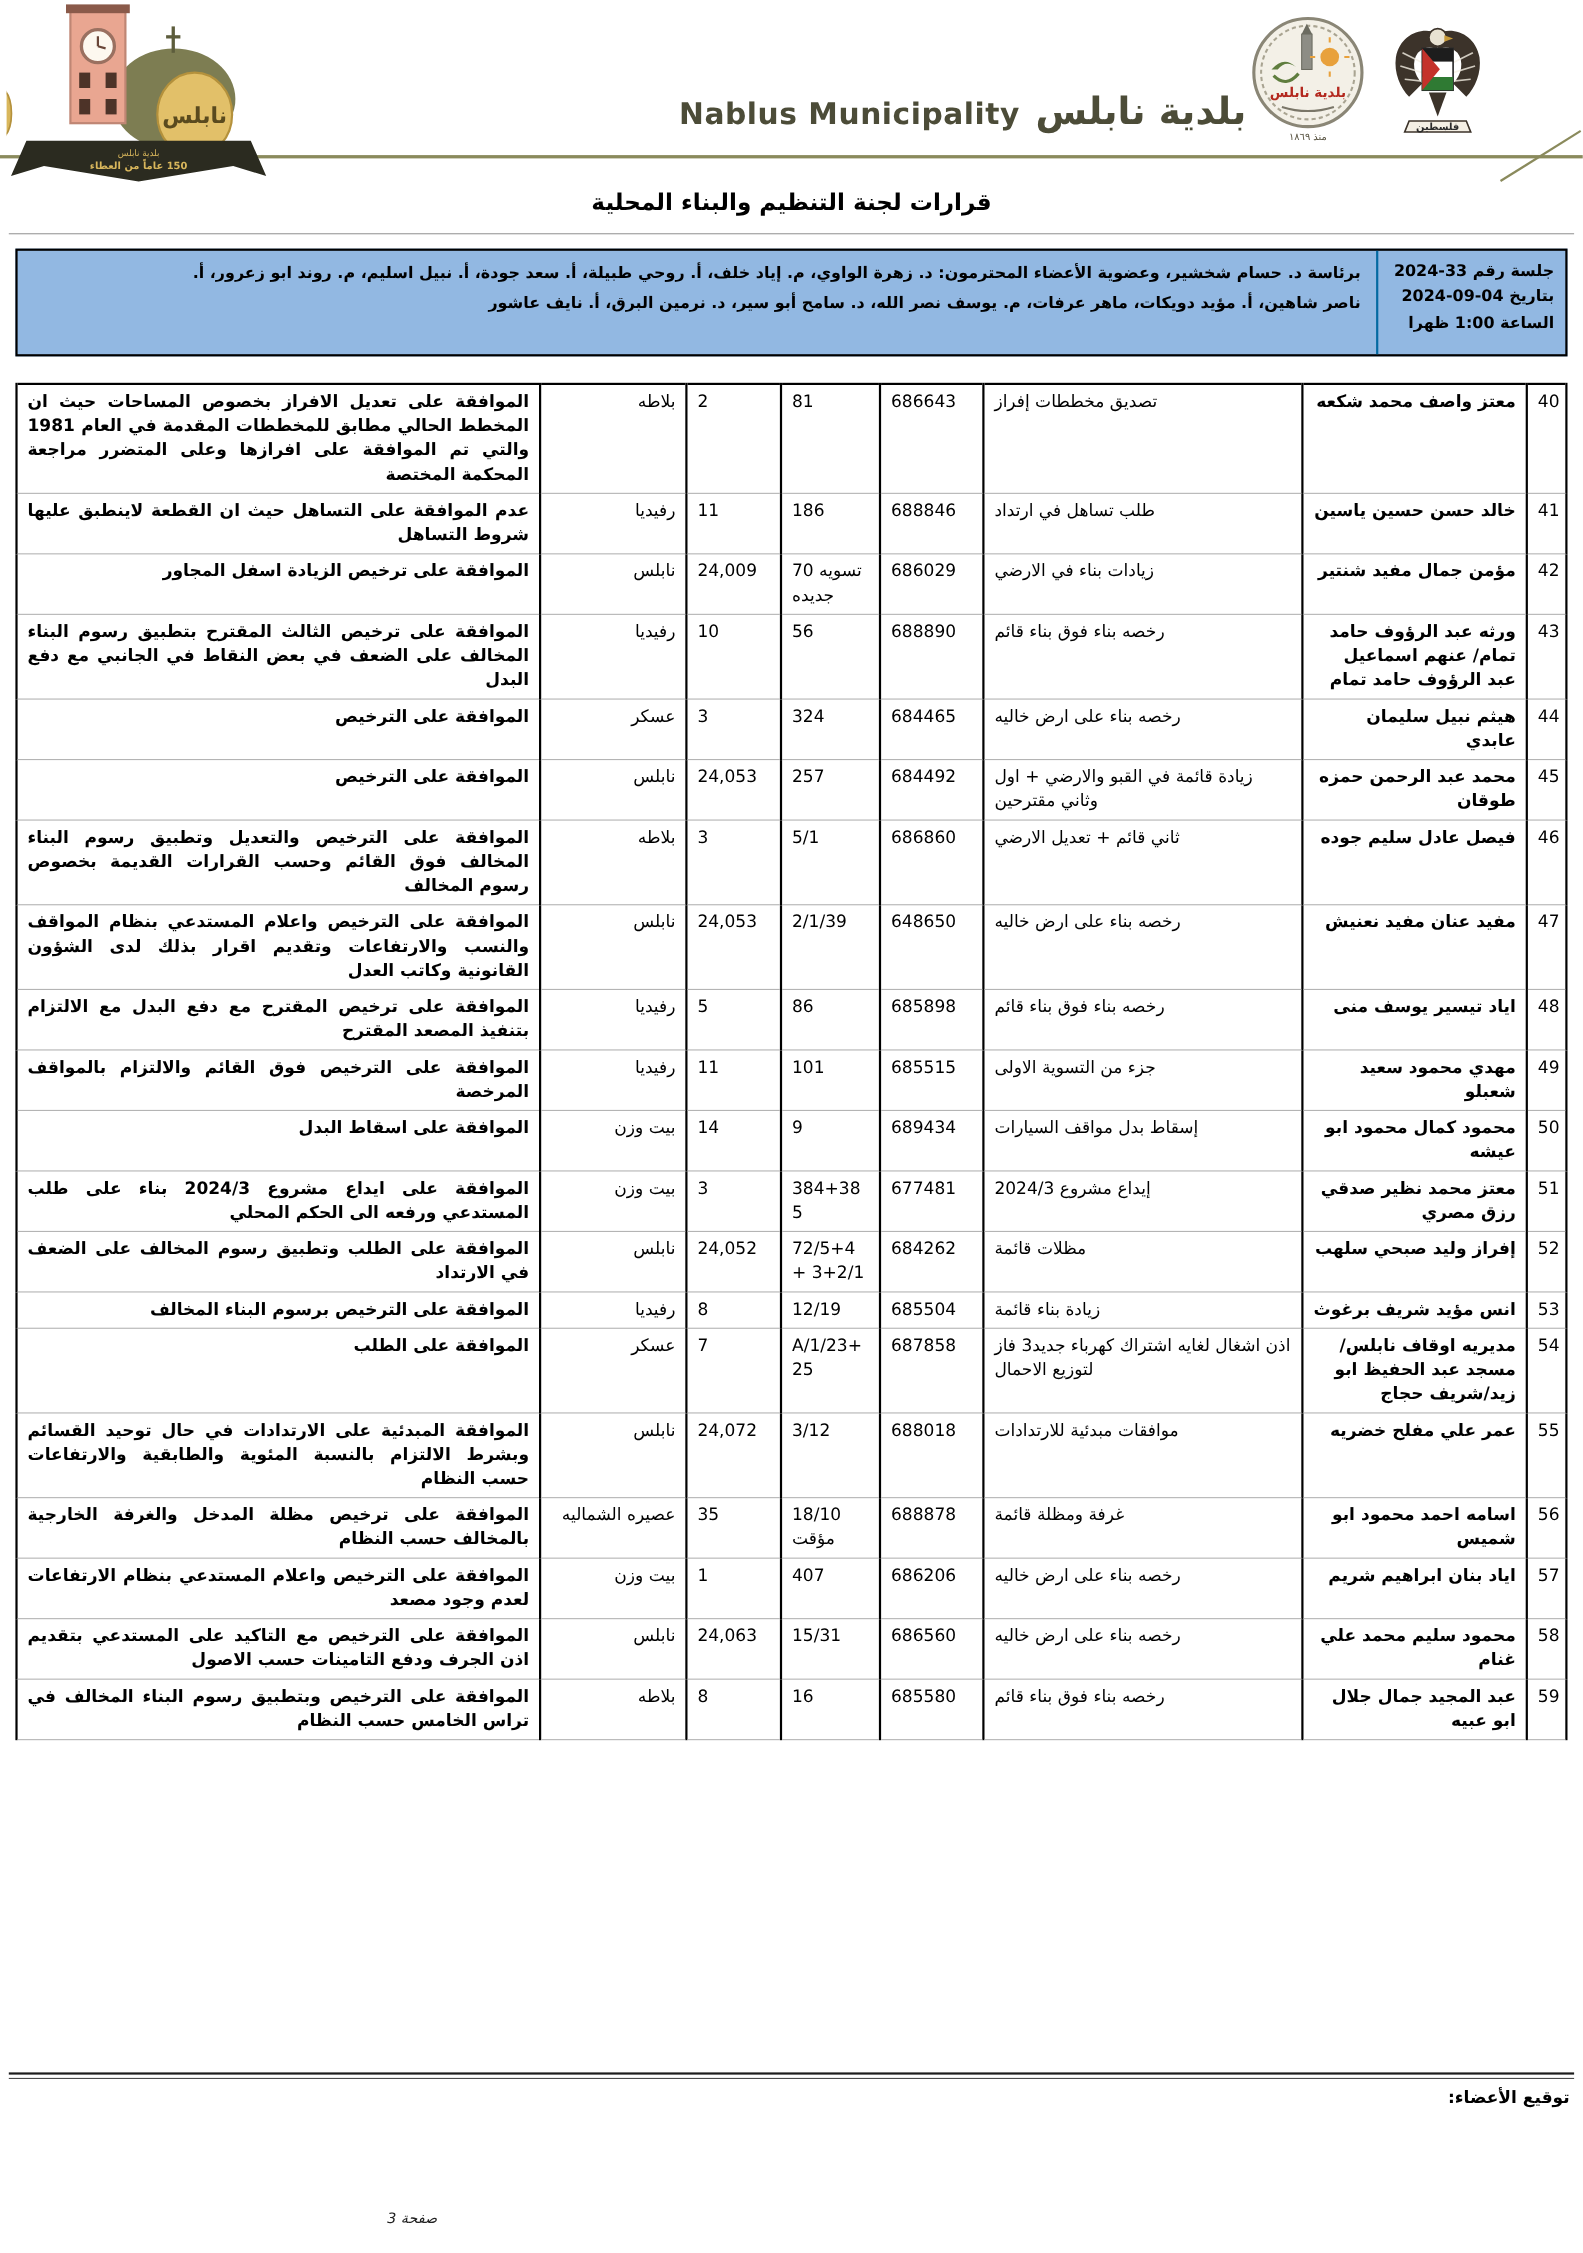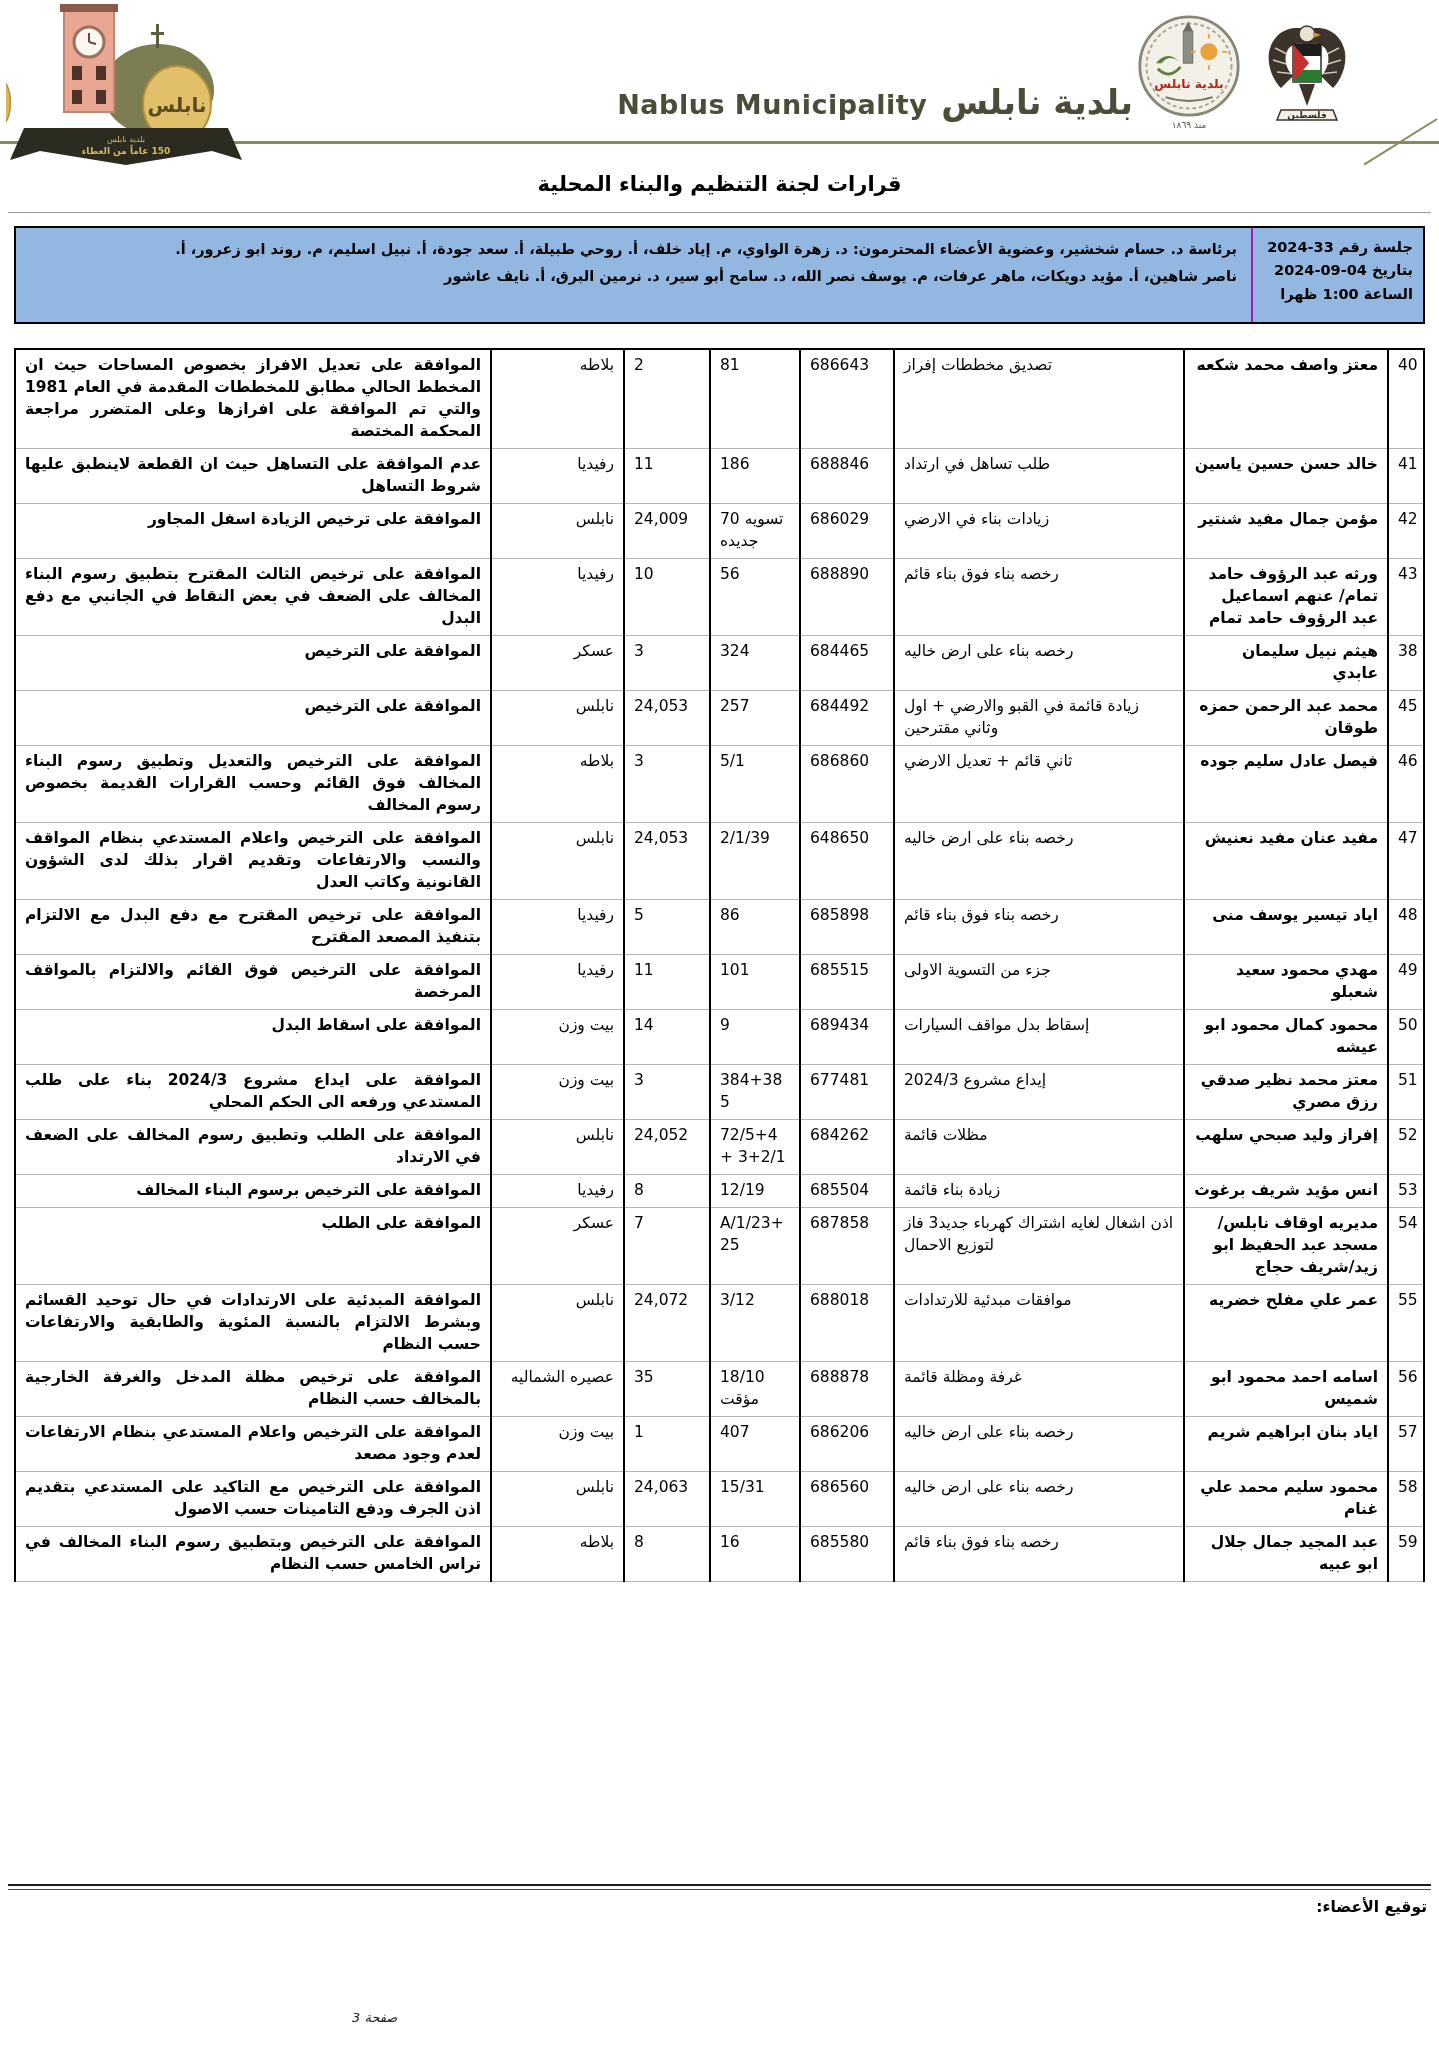--- a/index.html
+++ b/index.html
@@ -20,21 +20,21 @@
   .brand .ar{ font-size:34px; font-weight:bold; }
   .brand .en{ font-size:27px; font-weight:bold; letter-spacing:.5px; }
   .seal{ position:absolute; top:14px; right:196px; width:108px; height:122px; text-align:center; }
   .seal .since{ font-size:9px; color:#55503e; margin-top:-2px; }
   .emblem{ position:absolute; top:18px; right:86px; width:92px; height:108px; }
   
   .doc-title{ text-align:center; font-size:21px; font-weight:bold; color:#000; margin-top:22px; }
   .thin-sep{ width:1423px; height:1px; background:#9a9a9a; margin:16px auto 0 auto; }
   .session-box{ width:1411px; margin:13px auto 0 auto; border:2px solid #000; background:#92b8e2;
     display:flex; direction:rtl; min-height:98px; }
-  .session-meta{ width:172px; border-left:2px solid #a21caf; padding:8px 10px 6px 6px;
+  .session-meta{ width:172px; border-left:2px solid #0369a1; padding:8px 10px 6px 6px;
     font-size:14.5px; font-weight:bold; line-height:1.62; white-space:nowrap; }
   .session-members{ flex:1; padding:8px 14px 6px 10px; font-size:14.5px; font-weight:bold; line-height:1.85; }
   
   table.dec{ width:1411px; margin:24px auto 0 auto; border-collapse:collapse; direction:rtl;
     border:2px solid #000; border-bottom:1px solid #777; table-layout:fixed; }
   table.dec td{
     border-right:2px solid #000; border-left:2px solid #000;
     border-top:1px solid #b4b4b4; border-bottom:1px solid #b4b4b4;
     vertical-align:top; padding:4px 9px 6px 9px; font-size:15.5px; line-height:1.42; color:#000;
     overflow:hidden;
@@ -184,21 +184,21 @@
       <td class="c-no">43</td>
       <td class="c-name">ورثه عبد الرؤوف حامد تمام/ عنهم اسماعيل عبد الرؤوف حامد تمام</td>
       <td class="c-subj">رخصه بناء فوق بناء قائم</td>
       <td class="c-file">688890</td>
       <td class="c-parcel">56</td>
       <td class="c-basin">10</td>
       <td class="c-loc">رفيديا</td>
       <td class="c-dec">الموافقة على ترخيص الثالث المقترح بتطبيق رسوم البناء المخالف على الضعف في بعض النقاط في الجانبي مع دفع البدل</td>
     </tr>
         <tr>
-      <td class="c-no">38</td>
+      <td class="c-no">44</td>
       <td class="c-name">هيثم نبيل سليمان عابدي</td>
       <td class="c-subj">رخصه بناء على ارض خاليه</td>
       <td class="c-file">684465</td>
       <td class="c-parcel">324</td>
       <td class="c-basin">3</td>
       <td class="c-loc">عسكر</td>
       <td class="c-dec">الموافقة على الترخيص</td>
     </tr>
         <tr>
       <td class="c-no">45</td>

